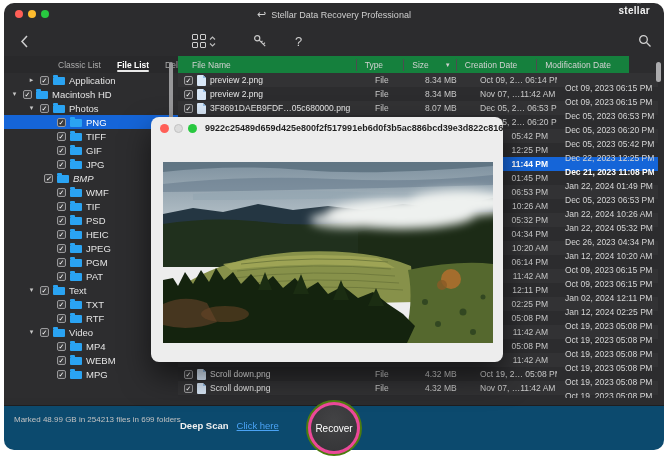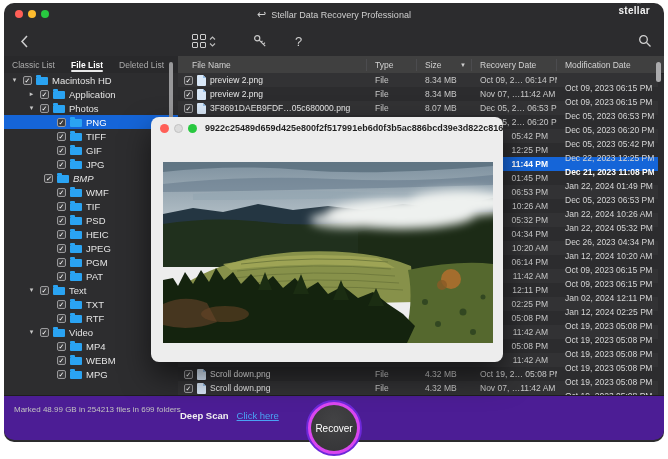--- a/index.html
+++ b/index.html
@@ -25,26 +25,26 @@
   .chev-back{left:16px;}
   .grid-wrap{left:188px;gap:3px;}
   .grid4{display:grid;grid-template-columns:6px 6px;grid-template-rows:6px 6px;gap:2px;}
   .grid4 i{border:1.2px solid #cfcfcf;border-radius:1px;display:block;}
   .key-ic{left:249px;}
   .help-ic{left:291px;color:#cfcfcf;font-size:13px;}
   .search-ic{left:634px;}
 
   
   .tabsbar{position:absolute;left:0;top:53px;width:178px;height:17px;background:#29292b;
-           display:flex;align-items:center;border-bottom:1px solid #1f1f21;}
+           display:flex;align-items:center;border-bottom:1px solid #1f1f21;padding-left:46px;}
   .tab{font-size:8.5px;color:#ababab;padding:0 8px;height:17px;display:flex;align-items:center;white-space:nowrap;}
   .tab.active{color:#fff;font-weight:bold;position:relative;}
   .tab.active::after{content:"";position:absolute;left:8px;right:8px;bottom:1px;height:2px;background:#e9e9e9;border-radius:1px;}
 
-  .thead{position:absolute;left:174px;top:53px;width:486px;height:17px;background:#404040;
+  .thead{position:absolute;left:174px;top:53px;width:451px;height:17px;background:#15803d;
          display:flex;align-items:center;border-bottom:1px solid #242426;}
   .th{font-size:8.5px;color:#d2d2d2;padding-left:8px;box-sizing:border-box;border-right:1px solid #4c4c4f;
       height:12px;line-height:12px;white-space:nowrap;overflow:hidden;display:flex;align-items:center;}
   .th-name{width:189px;padding-left:14px;}
   .th-type{width:50px;}
   .th-size{width:55px;justify-content:space-between;padding-right:5px;}
   .th-size .arrow{font-size:6px;color:#cfcfcf;}
   .th-created{width:85px;}
   .th-mod{width:97px;border-right:none;}
 
@@ -73,29 +73,29 @@
   .c-type{width:50px;}
   .c-size{width:55px;}
   .c-created{width:85px;}
   .c-created.frag{text-align:right;padding-right:9px;}
   .c-mod{width:97px;color:#d6d6d6;margin-top:16px;}
   .t-row.selected .c,.t-row.selected .c-mod{color:#fff;font-weight:bold;}
   .doc-ic{flex:none;display:flex;}
   .fl-scroll{position:absolute;right:3px;top:59px;width:5px;height:20px;border-radius:3px;background:#ababad;}
 
   
-  .bottombar{position:absolute;left:0;top:392px;width:660px;height:44px;background:#4c1d95;
+  .bottombar{position:absolute;left:0;top:402px;width:660px;height:44px;background:#0c4a6e;
              border-top:1px solid #1e1e20;border-radius:0 0 10px 10px;}
   .marked{position:absolute;left:10px;top:9px;width:170px;font-size:8px;line-height:10px;color:#c2c2c2;}
   .deepscan{position:absolute;left:176px;top:14px;display:flex;gap:8px;align-items:center;}
   .ds-label{font-size:9.5px;font-weight:bold;color:#f0f0f0;}
   .ds-link{font-size:9.5px;color:#4aa3f5;text-decoration:underline;cursor:pointer;}
 
   .recover{position:absolute;left:306px;top:400px;width:56px;height:56px;border-radius:50%;
-           border:2px solid #6d28d9;background:#d946ef;box-sizing:border-box;display:flex;
+           border:2px solid #4d7c0f;background:#ec4899;box-sizing:border-box;display:flex;
            align-items:center;justify-content:center;z-index:60;cursor:pointer;}
   .recover-inner{width:46px;height:46px;border-radius:50%;background:radial-gradient(circle at 50% 35%,#434345,#333335);
                  display:flex;align-items:center;justify-content:center;color:#fff;font-size:10px;}
 
   
   .preview{position:absolute;left:151px;top:117px;width:352px;height:245px;background:#ededed;
            border-radius:8px;box-shadow:0 14px 30px rgba(0,0,0,.55);z-index:40;}
   .pv-titlebar{position:absolute;left:0;top:0;right:0;height:22px;display:flex;align-items:center;padding-left:9px;gap:5px;}
   .pv-light{width:9px;height:9px;border-radius:50%;flex:none;}
   .pv-red{background:#ff5f57;}.pv-gray{background:#dcdcdc;border:1px solid #c2c2c2;box-sizing:border-box;}
@@ -165,36 +165,36 @@
       <span class="tab">Deleted List</span>
     </div>
 
     <div class="thead">
       <span class="th th-name">File Name</span>
       <span class="th th-type">Type</span>
       <span class="th th-size">
         <span>Size</span>
         <span class="arrow">▼</span>
       </span>
-      <span class="th th-created">Recovery Date</span>
+      <span class="th th-created">Creation Date</span>
       <span class="th th-mod">Modification Date</span>
     </div>
 
     <div class="sidebar" id="tree">
+        <div class="tree-item" style="padding-left: 23px;">
+          <span class="disc">▸</span>
+          <span class="cb">✓</span>
+          <span class="folder"></span>
+          <span class="tlabel">Application</span>
+        </div>
         <div class="tree-item" style="padding-left: 6px;">
           <span class="disc">▾</span>
           <span class="cb">✓</span>
           <span class="folder"></span>
           <span class="tlabel">Macintosh HD</span>
-        </div>
-        <div class="tree-item" style="padding-left: 23px;">
-          <span class="disc">▸</span>
-          <span class="cb">✓</span>
-          <span class="folder"></span>
-          <span class="tlabel">Application</span>
         </div>
         <div class="tree-item" style="padding-left: 23px;">
           <span class="disc">▾</span>
           <span class="cb">✓</span>
           <span class="folder"></span>
           <span class="tlabel">Photos</span>
         </div>
         <div class="tree-item selected" style="padding-left: 40px;">
           <span class="disc"></span>
           <span class="cb">✓</span>

